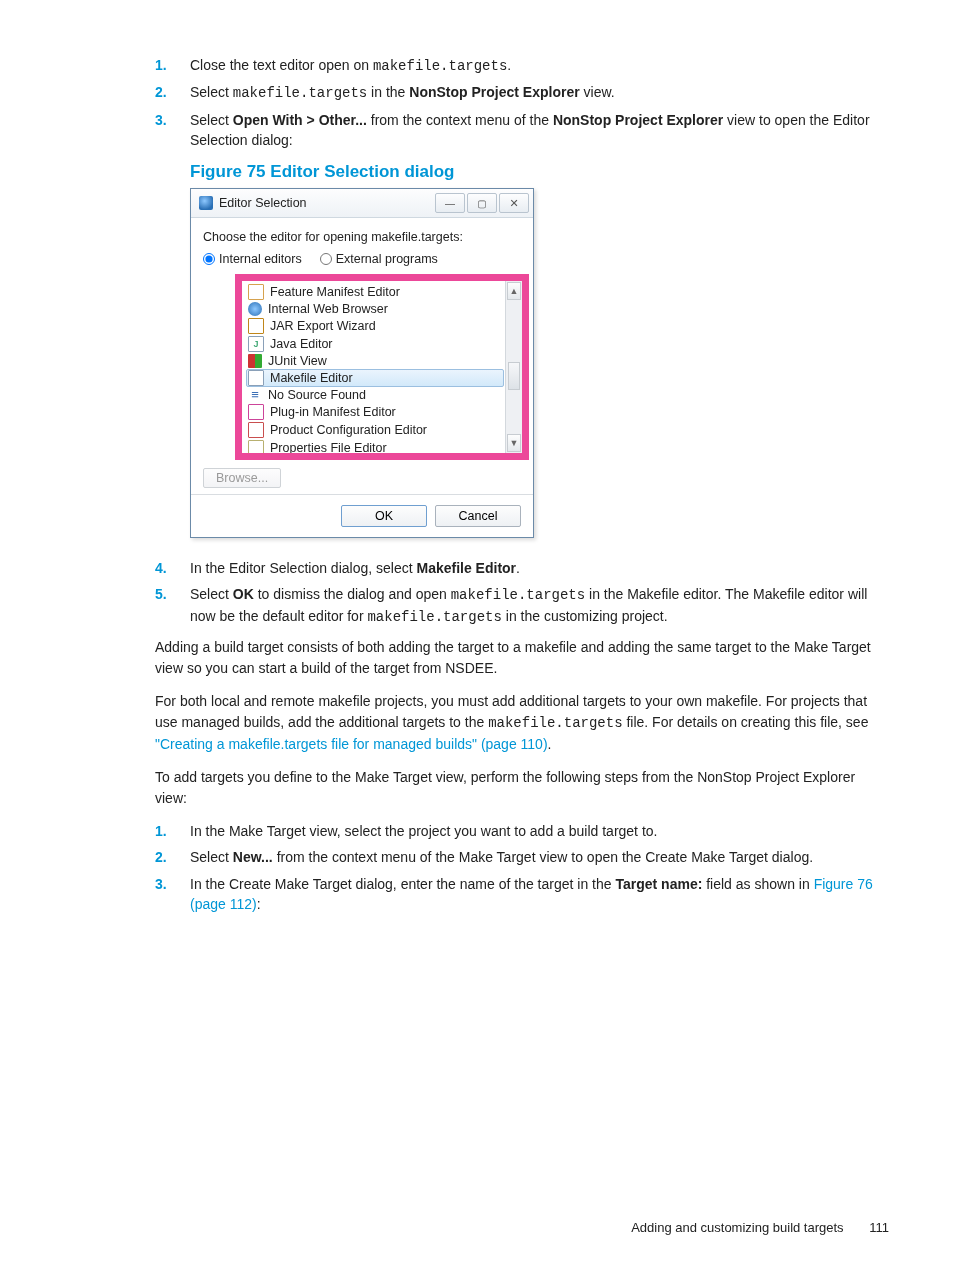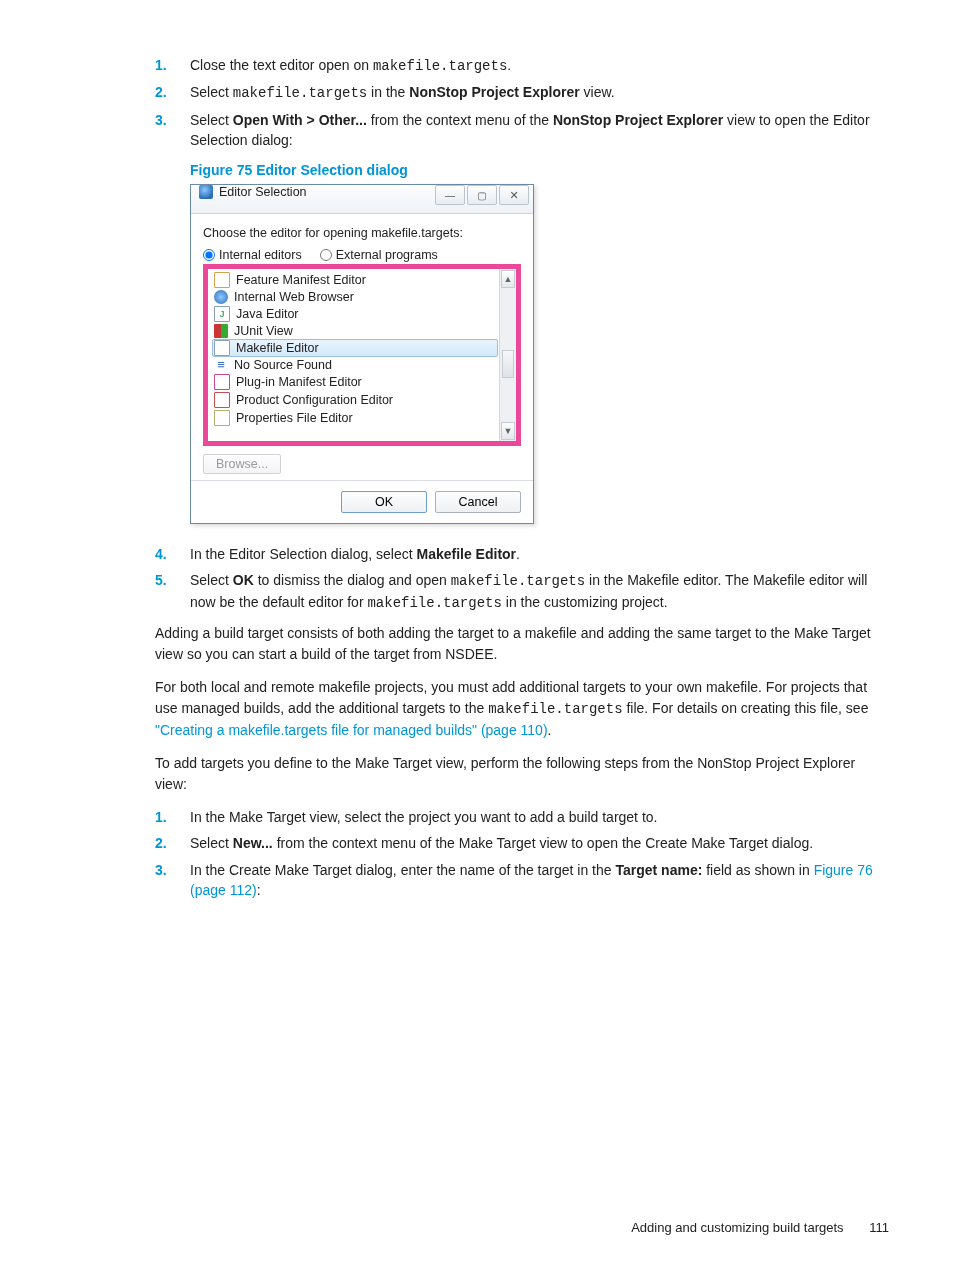--- a/index.html
+++ b/index.html
@@ -36,35 +36,36 @@
     font-weight: bold;
   }
   .mono {
     font-family: "Courier New", monospace;
   }
   .bold { font-weight: bold; }
   .fig-caption {
     color: #0096d6;
     font-weight: bold;
     margin: 12px 0 6px 105px;
-    font-size: 14px;
+    font-size: 17px;
   }
   .dialog-wrap {
     margin-left: 105px;
     margin-bottom: 20px;
   }
   .dialog {
     width: 342px;
     border: 1px solid #6b8aa8;
     background: #fff;
     box-shadow: 2px 2px 4px rgba(0,0,0,0.15);
   }
   .titlebar {
     height: 28px;
     display: flex;
+    align-items: center;
     padding: 0 4px 0 8px;
     border-bottom: 1px solid #cfd8e0;
     background: linear-gradient(#fdfdfe,#eef2f6);
     font-size: 12.5px;
   }
   .titlebar .tb-icon {
     width: 14px; height: 14px; margin-right: 6px;
     background: radial-gradient(circle at 40% 35%, #8ec8ff 0%, #2a6fb5 70%);
     border-radius: 2px;
   }
@@ -74,33 +75,34 @@
     border: 1px solid #b9c4cf;
     margin-left: 2px;
     font-size: 10px;
     display:flex; align-items:center; justify-content:center;
     background: linear-gradient(#fdfdfe,#e8edf2);
     color:#555;
     border-radius:2px;
   }
   .winbtn.close { font-size:11px; }
   .dlg-body {
-    padding: 12px 12px 6px 12px;
+    padding: 12px 4px 6px 12px;
     font-size: 12.5px;
   }
   .dlg-instr { margin-bottom: 8px; color:#222; }
-  .radio-row { display:flex; gap:18px; margin-bottom:2px; }
+  .radio-row { display:flex; gap:18px; margin-bottom:8px; }
   .radio-row label { display:flex; align-items:center; gap:4px; }
   .radio-row input { margin:0; width:12px; height:12px; }
   .listbox {
-    border:5px solid #ec4899;
+    border:7px solid #ec4899;
     height: 172px;
     overflow:hidden;
     position:relative;
     background:#fff;
+    margin-left:32px;
   }
   .listbox .sb {
     position:absolute; right:0; top:0; bottom:0; width:16px;
     background:#eef0f3;
     border-left:1px solid #d3d8dd;
     display:flex; flex-direction:column; justify-content:space-between;
   }
   .sb .arrow { height:16px; display:flex;align-items:center;justify-content:center;font-size:9px;color:#666; background:linear-gradient(#fdfdfd,#e5e9ed); border:1px solid #c7ccd1; margin:1px;}
   .sb .thumb { flex:0 0 24px; margin:1px; background:linear-gradient(#f6f7f9,#dde2e7); border:1px solid #c7ccd1; position:absolute; left:1px; right:1px; top:80px; height:26px;}
   .listbox ul { list-style:none; margin:0; padding:2px 18px 2px 4px; }
@@ -218,20 +220,24 @@
           <ul>
             <li>
                 <span class="li-icon doc"></span>
                 <span>Feature Manifest Editor</span>
               </li>
             <li>
                 <span class="li-icon globe"></span>
                 <span>Internal Web Browser</span>
               </li>
             <li>
+                <span class="li-icon jar"></span>
+                <span>JAR Export Wizard</span>
+              </li>
+            <li>
                 <span class="li-icon java">J</span>
                 <span>Java Editor</span>
               </li>
             <li>
                 <span class="li-icon junit"></span>
                 <span>JUnit View</span>
               </li>
             <li class="sel">
                 <span class="li-icon make"></span>
                 <span>Makefile Editor</span>

